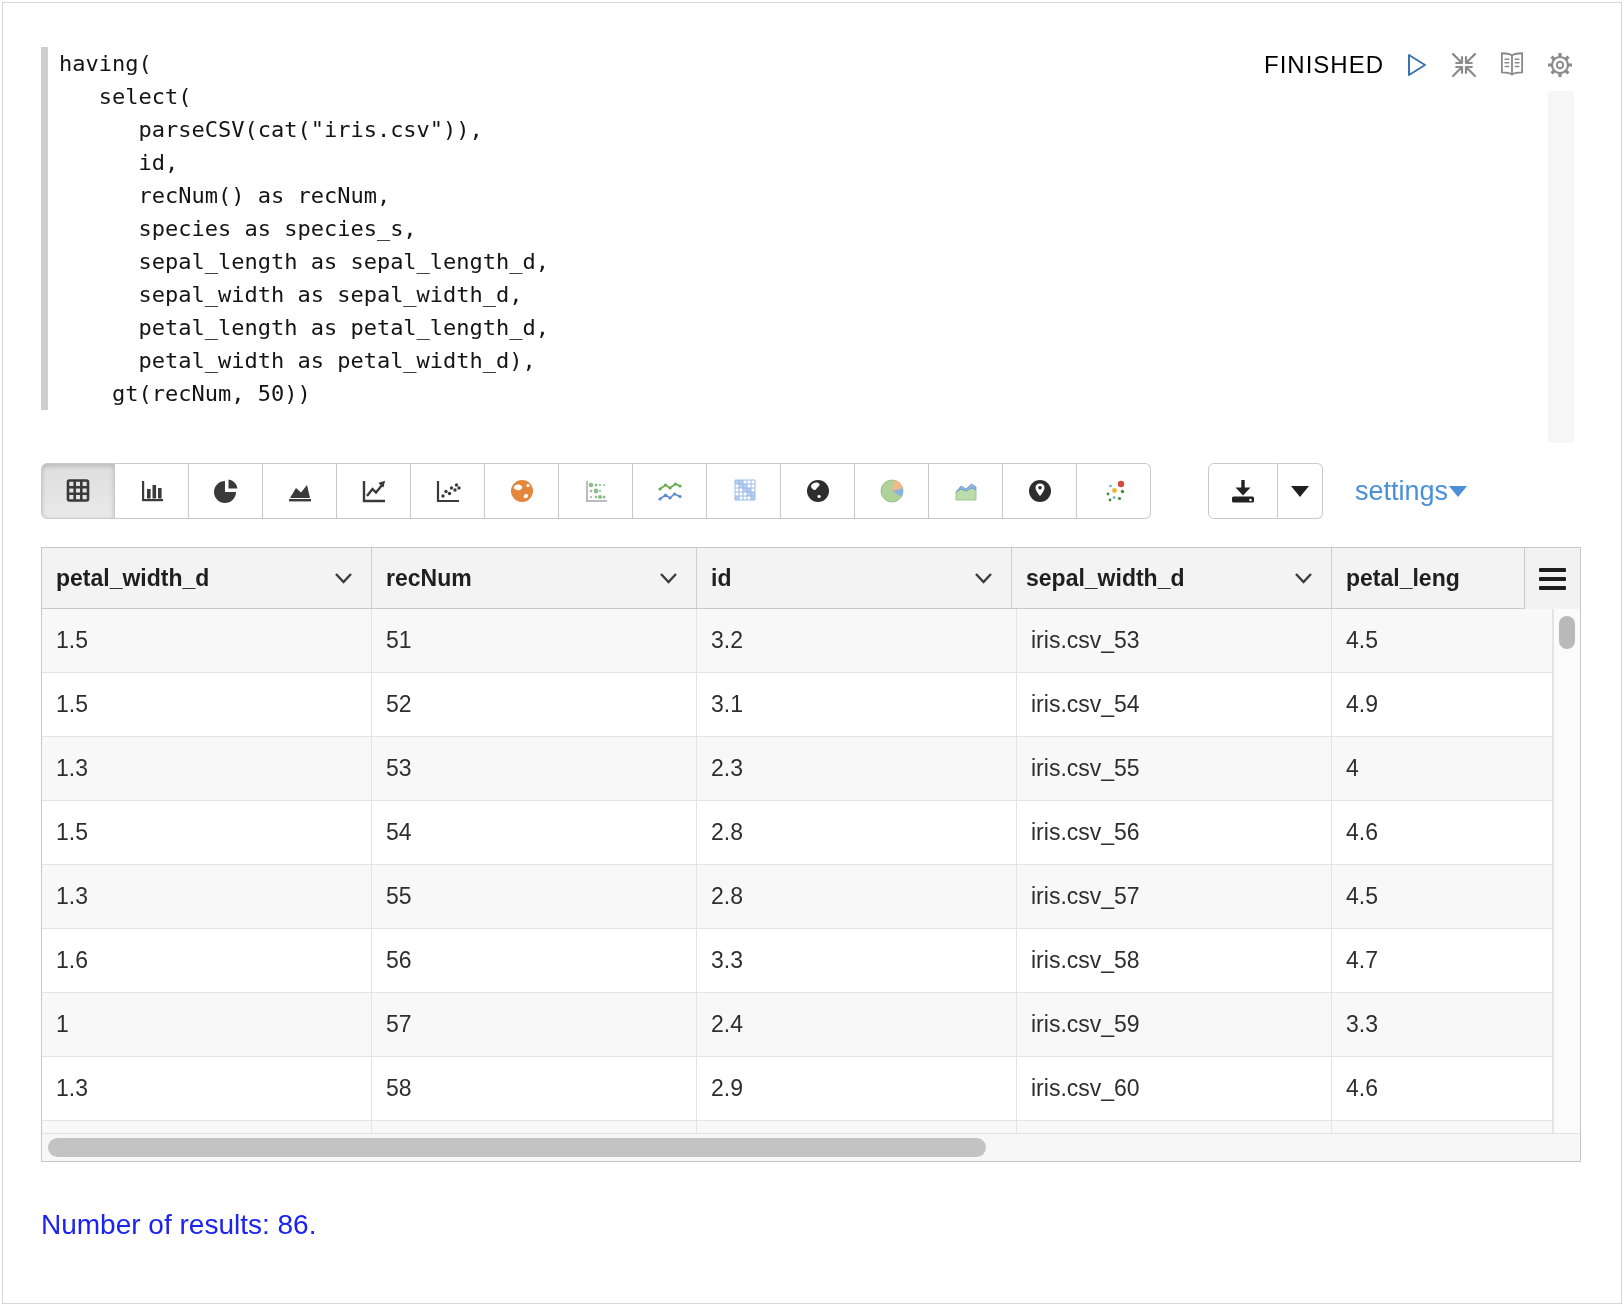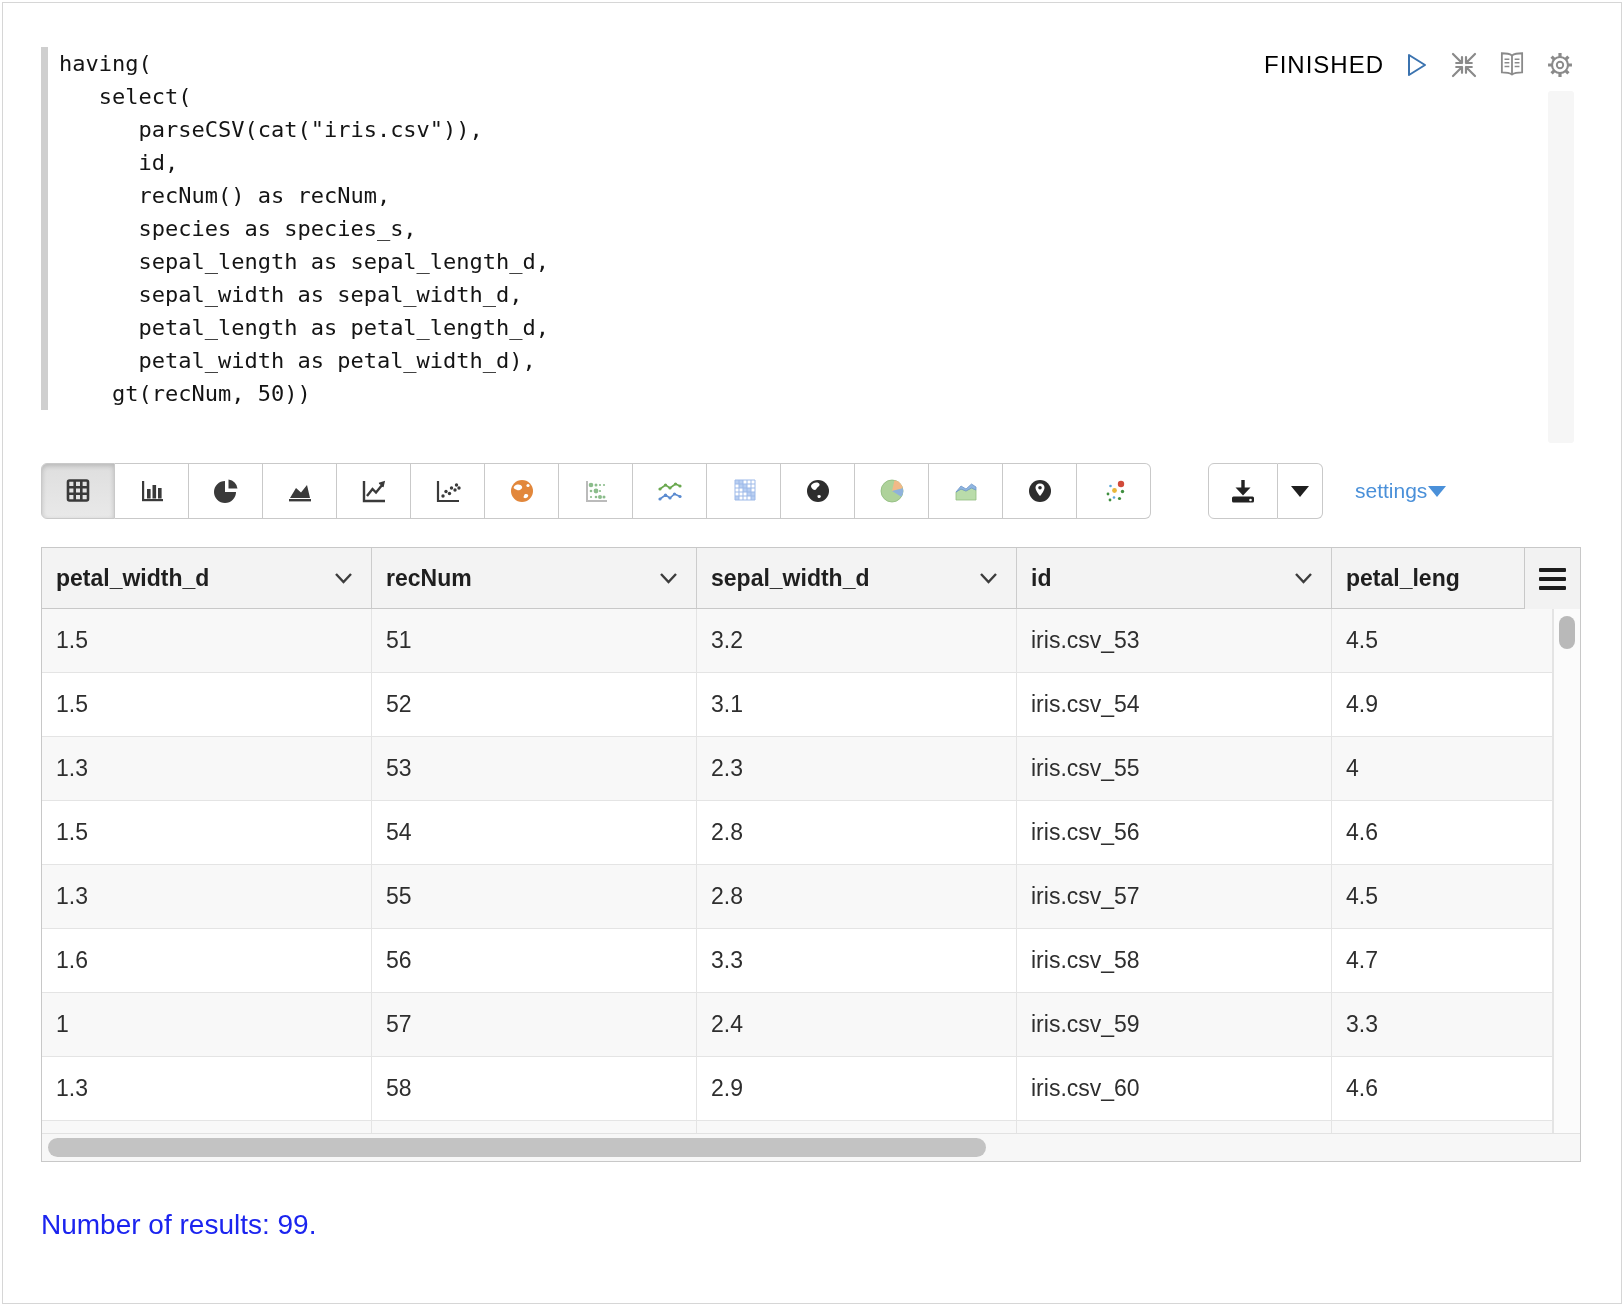--- a/index.html
+++ b/index.html
@@ -23,21 +23,21 @@
   .chart-btn { width:74px; height:56px; background:#fff; border:1px solid #c9c9c9; border-left:none;
                display:flex; align-items:center; justify-content:center; cursor:pointer; }
   .chart-btn:first-child { border-left:1px solid #c9c9c9; border-radius:6px 0 0 6px; }
   .chart-btn:last-child { border-radius:0 6px 6px 0; }
   .chart-btn.selected { background:linear-gradient(#dedede,#e9e9e9); box-shadow:inset 0 2px 5px rgba(0,0,0,.18); }
   .dl-group { display:flex; margin-left:57px; }
   .dl-main { width:70px; height:56px; background:#fff; border:1px solid #c9c9c9; border-radius:6px 0 0 6px;
              display:flex; align-items:center; justify-content:center; cursor:pointer; }
   .dl-caret { width:45px; height:56px; background:#fff; border:1px solid #c9c9c9; border-left:none; border-radius:0 6px 6px 0;
               display:flex; align-items:center; justify-content:center; cursor:pointer; }
-  .settings { margin-left:32px; display:flex; align-items:center; gap:1px; color:#4a90d9; font-size:21px; cursor:pointer; }
+  .settings { margin-left:32px; display:flex; align-items:center; gap:1px; color:#4a90d9; font-size:27px; cursor:pointer; }
 
   
   .grid { position:absolute; left:38px; top:544px; width:1540px; border:1px solid #c8c8c8; background:#fff; }
   .thead { display:flex; height:61px; background:#f3f3f3; border-bottom:1px solid #c8c8c8; position:relative; }
   .th { display:flex; align-items:center; justify-content:space-between; padding:0 18px 0 14px;
         border-right:1px solid #cccccc; font-weight:bold; font-size:23px; color:#1f1f1f; overflow:hidden; }
   .th .lbl { white-space:nowrap; overflow:hidden; }
   .c0 { width:330px; } .c1 { width:325px; } .c2 { width:320px; } .c3 { width:315px; }
   .c4 { flex:1; border-right:none; }
   .menu-box { position:absolute; right:0; top:0; width:56px; height:61px; background:#f2f2f2;
@@ -296,28 +296,28 @@
         <svg width="19" height="12" viewBox="0 0 19 12">
             <path d="M2 2l7.5 8L17 2" fill="none" stroke="#3c3c3c" stroke-width="2.4"></path>
           </svg>
       </div>
       <div class="th c1">
         <span class="lbl">recNum</span>
         <svg width="19" height="12" viewBox="0 0 19 12">
             <path d="M2 2l7.5 8L17 2" fill="none" stroke="#3c3c3c" stroke-width="2.4"></path>
           </svg>
       </div>
-      <div class="th c2">
-        <span class="lbl">sepal_width_d</span>
+      <div class="th c3">
+        <span class="lbl">id</span>
         <svg width="19" height="12" viewBox="0 0 19 12">
             <path d="M2 2l7.5 8L17 2" fill="none" stroke="#3c3c3c" stroke-width="2.4"></path>
           </svg>
       </div>
-      <div class="th c3">
-        <span class="lbl">id</span>
+      <div class="th c2">
+        <span class="lbl">sepal_width_d</span>
         <svg width="19" height="12" viewBox="0 0 19 12">
             <path d="M2 2l7.5 8L17 2" fill="none" stroke="#3c3c3c" stroke-width="2.4"></path>
           </svg>
       </div>
       <div class="th c4">
         <span class="lbl">petal_leng</span>
       </div>
       <div class="menu-box">
         <span class="bar"></span>
         <span class="bar"></span>
@@ -394,15 +394,15 @@
       <div class="vscroll">
         <div class="vthumb"></div>
       </div>
     </div>
 
     <div class="hscroll">
       <div class="hthumb"></div>
     </div>
   </div>
 
-  <div class="footer-note">Number of results: 99.</div>
+  <div class="footer-note">Number of results: 86.</div>
 
 </div>
 
 </body></html>

